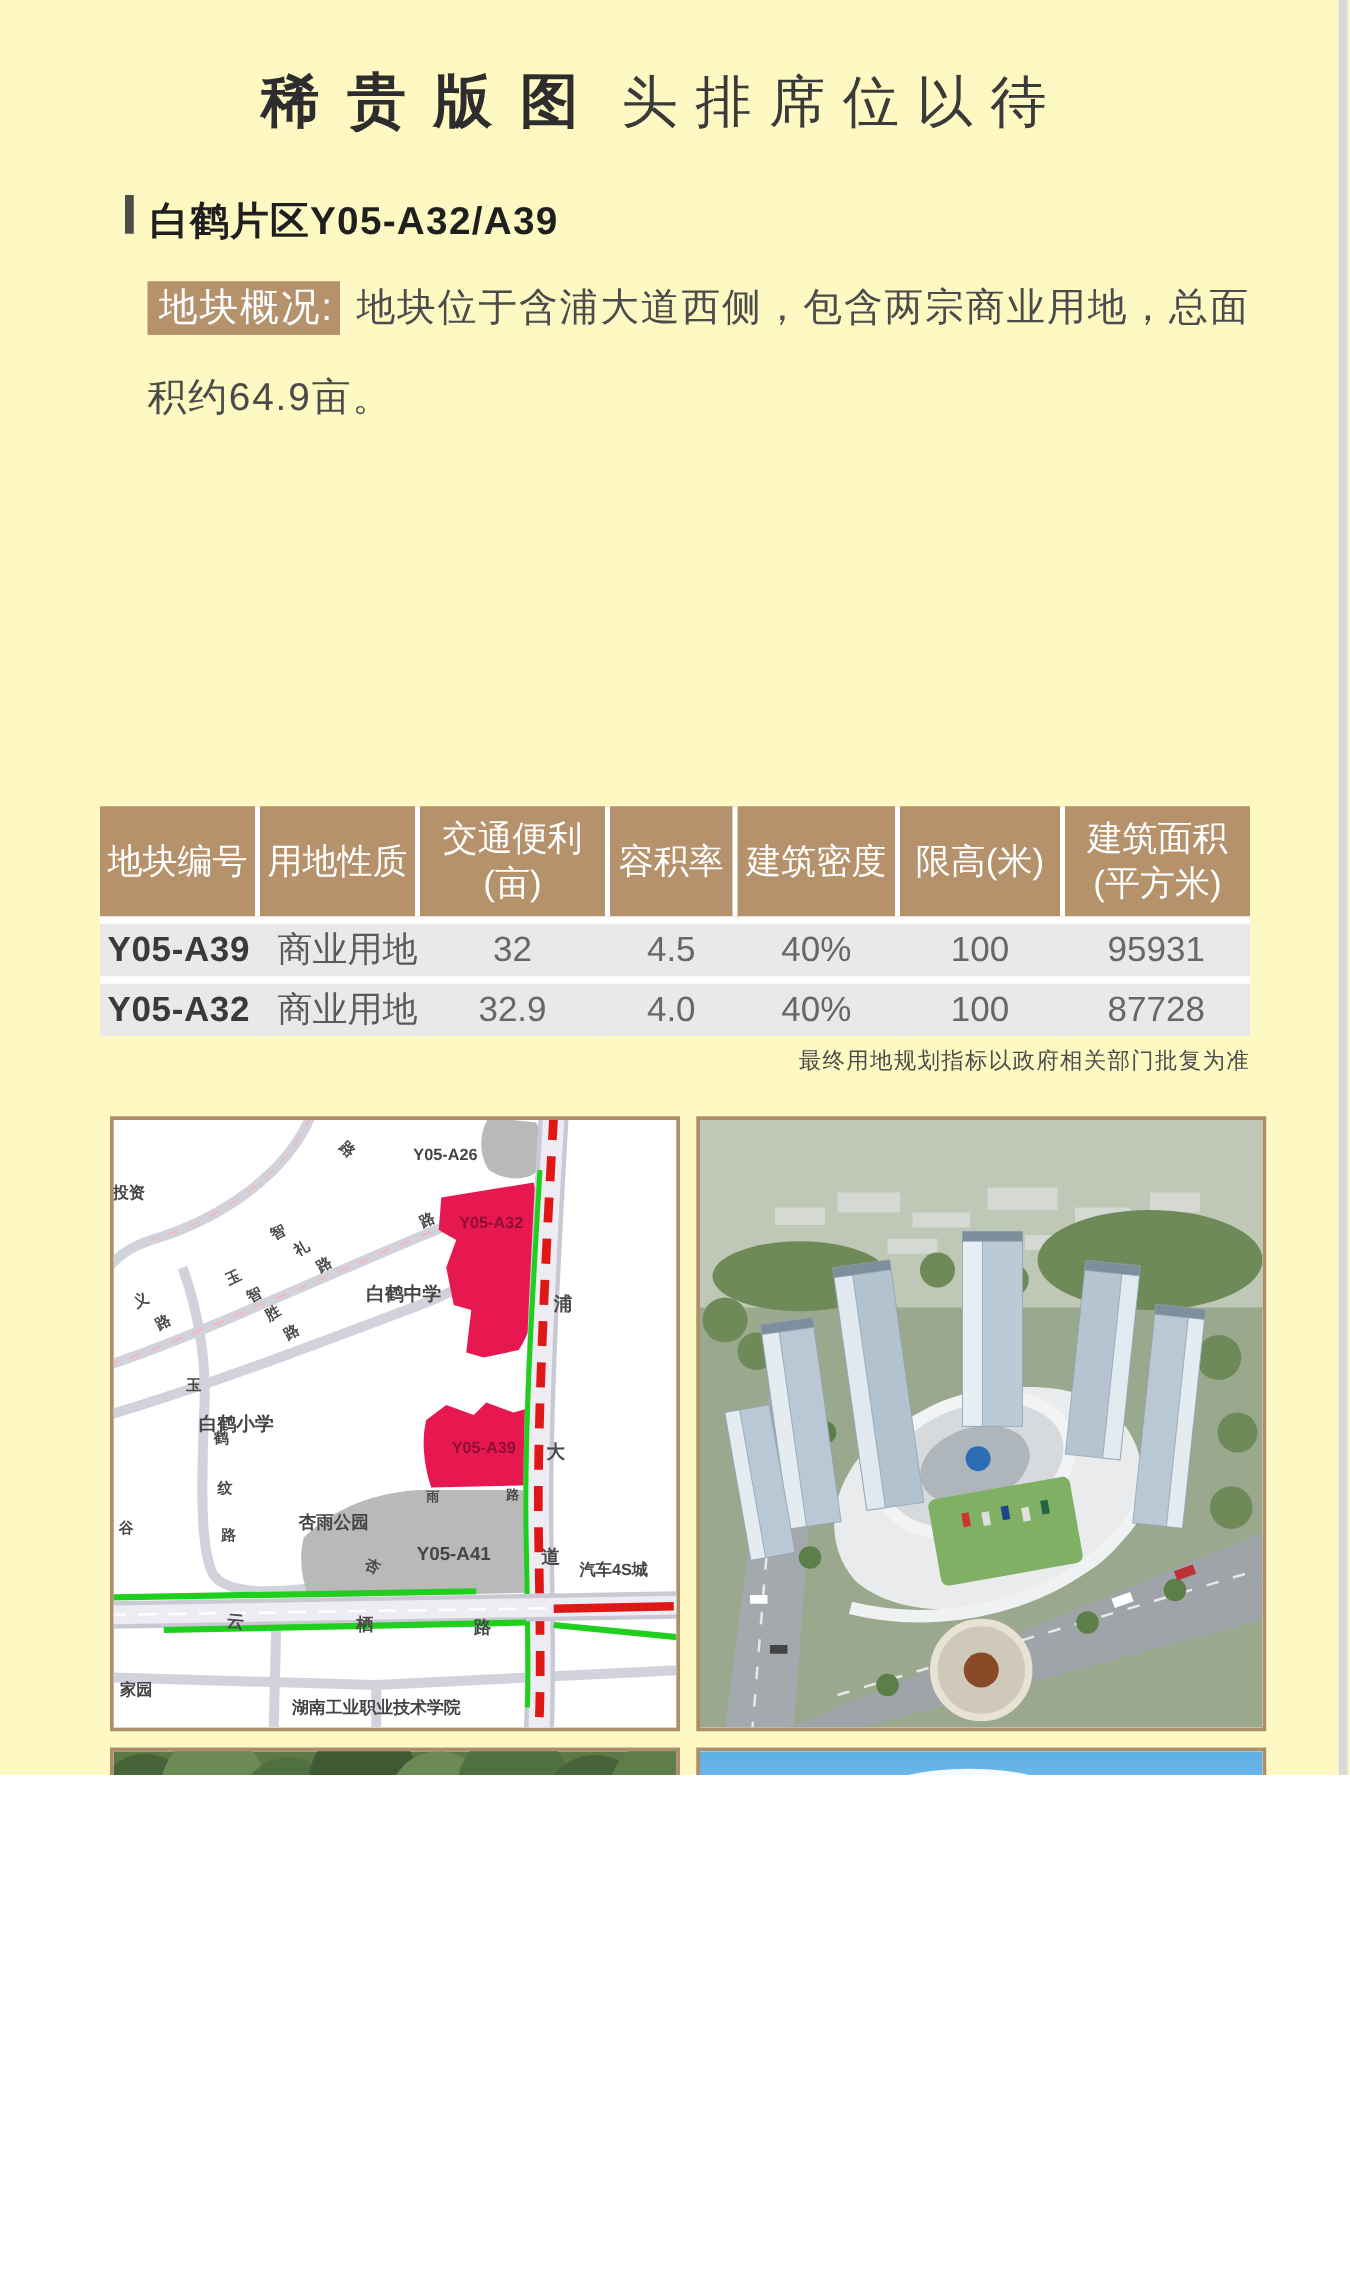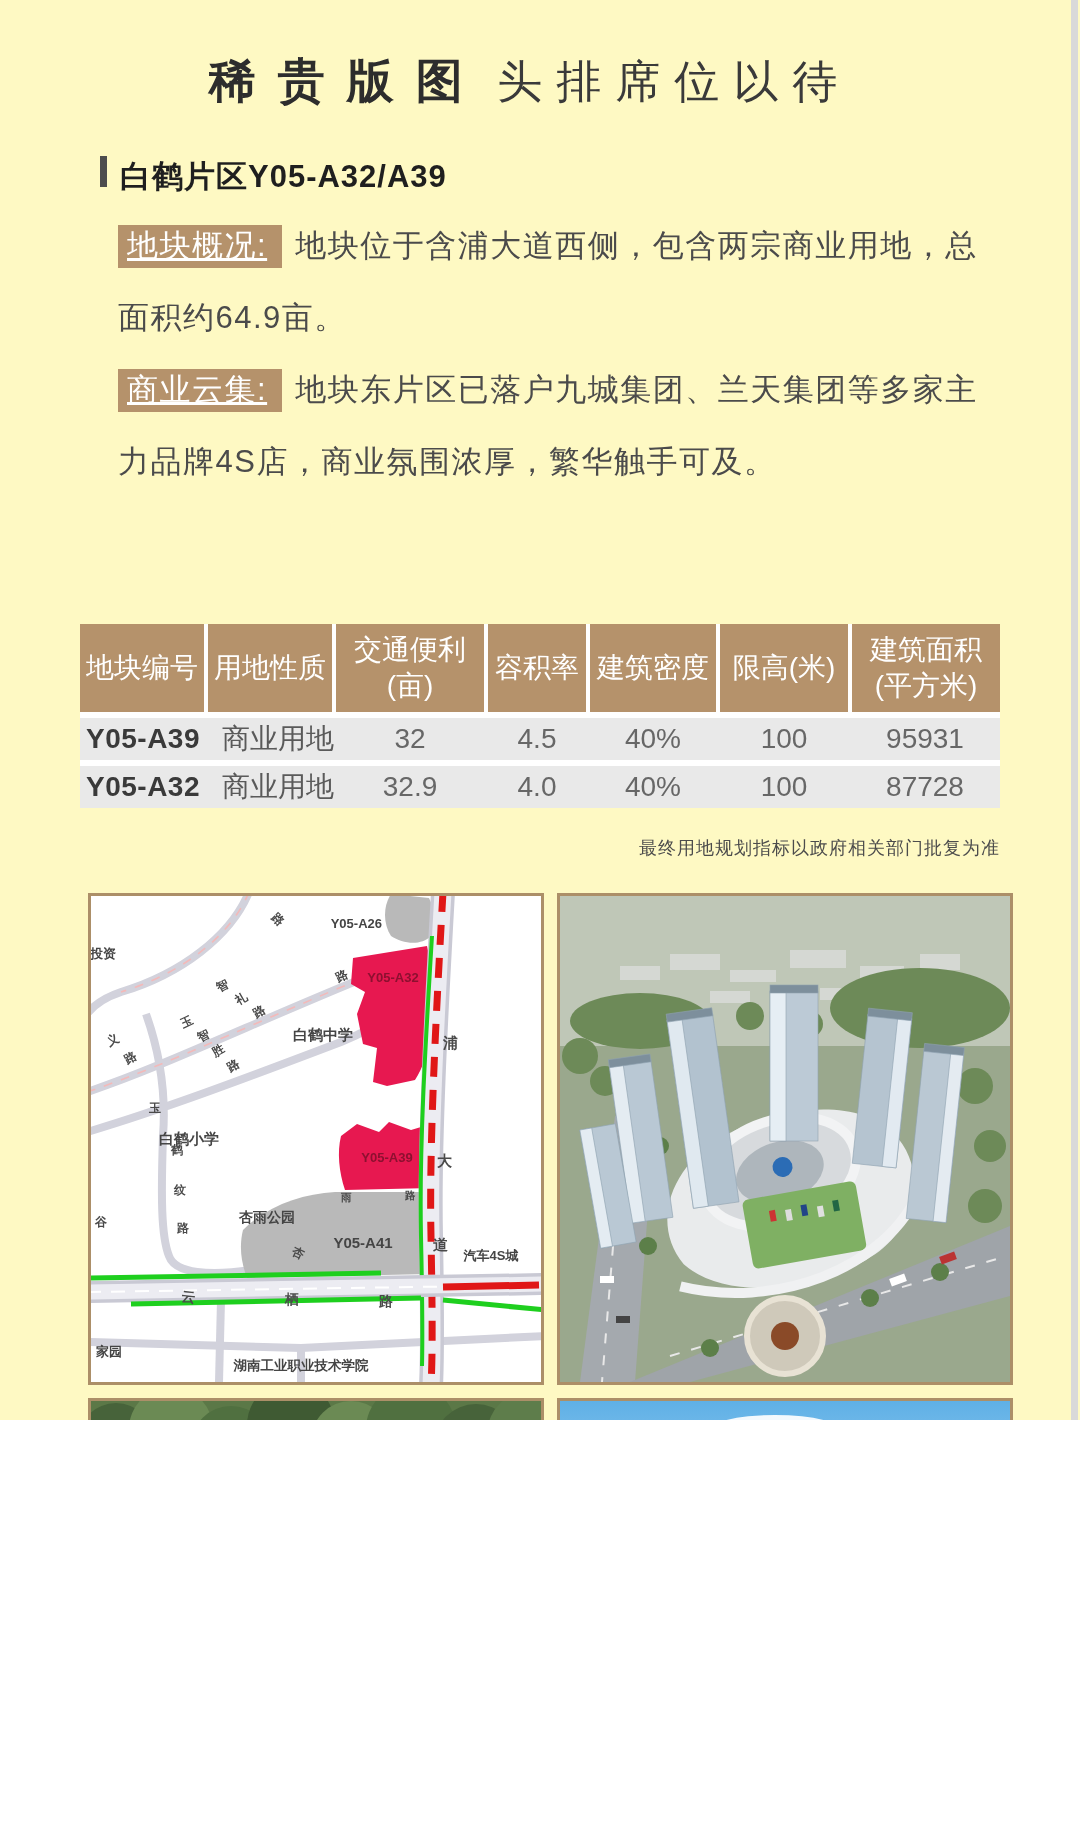--- a/index.html
+++ b/index.html
@@ -9,23 +9,23 @@
   .title{position:absolute;top:50px;left:0;right:20px;text-align:center;white-space:nowrap;}
   .t-strong{font-weight:bold;font-size:47px;letter-spacing:22px;color:#2d2d2d;}
   .t-light{font-weight:400;font-size:45px;letter-spacing:14px;color:#3a3a3a;margin-left:8px;}
   
   .section-heading{position:absolute;top:156px;left:100px;display:flex;}
   .heading-bar{width:7px;height:31px;background:#4d4d4d;margin-right:13px;}
   .section-heading h2{margin:0;font-size:31px;font-weight:bold;color:#1f1f1f;letter-spacing:1px;}
   
   .paras{position:absolute;top:210px;left:118px;width:888px;}
   .para{margin:0;font-size:31px;line-height:72px;color:#4b4b4b;letter-spacing:1.5px;}
-  .tag{background:#b5926b;color:#ffffff;padding:3px 15px 5px 9px;margin-right:13px;text-decoration:underline;}
-  
-  .spec-table{position:absolute;top:624px;left:80px;width:920px;border-collapse:collapse;table-layout:fixed;}
+  .tag{background:#b5926b;color:#ffffff;padding:3px 5px 5px 9px;margin-right:13px;}
+  
+  .spec-table{position:absolute;top:645px;left:80px;width:920px;border-collapse:collapse;table-layout:fixed;}
   .spec-table th{background:#b5926b;color:#fff;font-size:28px;font-weight:500;height:88px;
                  text-align:center;vertical-align:middle;white-space:pre-line;line-height:1.3;
                  border-right:4px solid #fff;padding:0;}
   .spec-table th:last-child{border-right:none;}
   .spec-table td{background:#e9e9e9;color:#676767;font-size:28px;height:42px;text-align:center;
                  vertical-align:middle;border-top:6px solid #fff;padding:0;}
   .spec-table td.c0{font-weight:bold;color:#3a3a3a;letter-spacing:.5px;}
   .spec-table td.c1{color:#5a5a5a;text-align:right;}
   .note{position:absolute;top:836px;left:80px;width:920px;text-align:right;
         font-size:18px;color:#4c4c4c;letter-spacing:1px;}
@@ -59,21 +59,20 @@
     <span class="t-light">头排席位以待</span>
   </div>
 
   <div class="section-heading">
     <span class="heading-bar"></span>
     <h2>白鹤片区Y05-A32/A39</h2>
   </div>
 
   <div class="paras">
     <p class="para"><span class="tag">地块概况:</span><span>地块位于含浦大道西侧，包含两宗商业用地，总面积约64.9亩。</span></p>
-    <p class="para"><span class="tag">商业云集:</span><span>地块东片区已落户九城集团、兰天集团等多家主力品牌4S店，商业氛围浓厚，繁华触手可及。</span></p>
   </div>
 
   <table class="spec-table">
     <colgroup>
       <col style="width:126px">
         <col style="width:128px">
         <col style="width:152px">
         <col style="width:102px">
       <col style="width:130px">
         <col style="width:132px">

